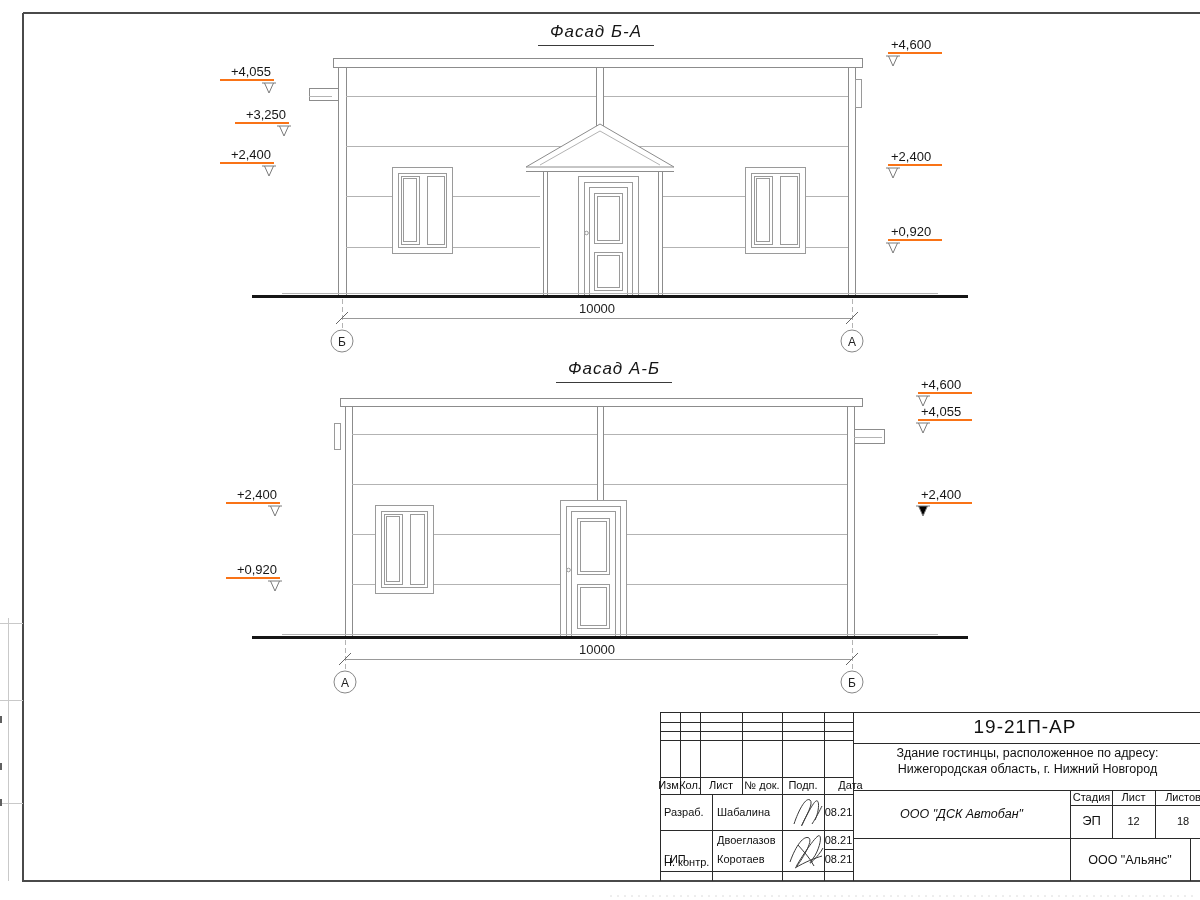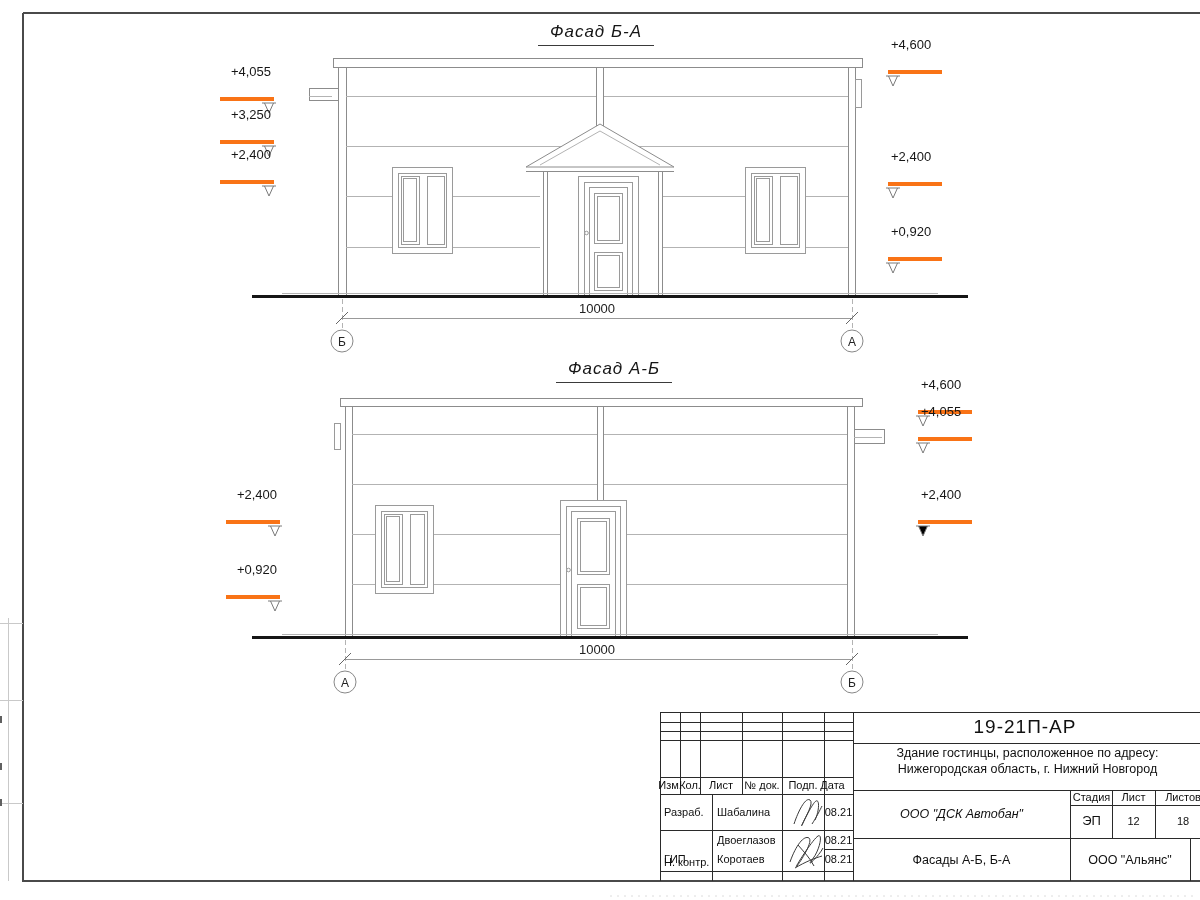--- a/index.html
+++ b/index.html
@@ -8,21 +8,21 @@
          font-family:"Liberation Sans", sans-serif; color:#1a1a1a; }
   #canvas { position:relative; width:1200px; height:900px; background:#fff; }
   svg.sheet { position:absolute; left:0; top:0; }
   svg text { font-family:"Liberation Sans", sans-serif; fill:#222; }
 
   .facade-title { position:absolute; font-style:italic; font-size:17px;
     letter-spacing:1px; text-align:center; color:#161616;
     border-bottom:1.5px solid #3a3a3a; padding-bottom:3px; }
 
   .elev { position:absolute; width:54px; font-size:13px; color:#161616; }
-  .elev .lbl { display:block; border-bottom:4px solid #f97316; padding-bottom:18px; }
+  .elev .lbl { display:block; border-bottom:2px solid #f97316; padding-bottom:0; }
   .elev.ar .lbl { text-align:right; padding-right:3px; }
   .elev.al .lbl { text-align:left;  padding-left:3px; }
   .elev svg { position:absolute; top:100%; margin-top:1px; }
   .elev.ar svg { right:-3px; }
   .elev.al svg { left:-3px; }
 
   .tb { position:absolute; font-size:11px; color:#101010; display:flex;
         align-items:center; justify-content:center; text-align:left; line-height:1.3; }
   .tb-l { justify-content:flex-start; text-align:right; padding-left:3px; }
   .it { font-style:italic; }
@@ -230,21 +230,21 @@
 
   <div class="facade-title" style="left:538px; top:22px; width:116px">Фасад Б-А</div>
   <div class="facade-title" style="left:556px; top:359px; width:116px">Фасад А-Б</div>
 
   <div class="elev ar" style="left:220px; top:64px">
     <span class="lbl">+4,055</span>
     <svg width="16" height="12" viewBox="0 0 16 12">
         <path d="M1 1 H15 M3.5 1 L8 11 L12.5 1" stroke="#7a7a7a" fill="none"></path>
       </svg>
   </div>
-  <div class="elev ar" style="left:220px; top:107px">
+  <div class="elev ar" style="left:235px; top:107px">
     <span class="lbl">+3,250</span>
     <svg width="16" height="12" viewBox="0 0 16 12">
         <path d="M1 1 H15 M3.5 1 L8 11 L12.5 1" stroke="#7a7a7a" fill="none"></path>
       </svg>
   </div>
   <div class="elev ar" style="left:220px; top:147px">
     <span class="lbl">+2,400</span>
     <svg width="16" height="12" viewBox="0 0 16 12">
         <path d="M1 1 H15 M3.5 1 L8 11 L12.5 1" stroke="#7a7a7a" fill="none"></path>
       </svg>
@@ -303,21 +303,21 @@
 
   <div class="tb code" style="left:855px; top:713px; width:340px; height:29px">19-21П-АР</div>
   <div class="tb f12" style="left:855px; top:745px; width:345px; height:16px">Здание гостинцы, расположенное по адресу:</div>
   <div class="tb f12" style="left:855px; top:761px; width:345px; height:16px">Нижегородская область, г. Нижний Новгород</div>
 
   <div class="tb" style="left:660px; top:777px; width:20px; height:17px">Изм.</div>
   <div class="tb" style="left:680px; top:777px; width:20px; height:17px">Кол.</div>
   <div class="tb" style="left:700px; top:777px; width:42px; height:17px">Лист</div>
   <div class="tb" style="left:742px; top:777px; width:40px; height:17px">№ док.</div>
   <div class="tb" style="left:782px; top:777px; width:42px; height:17px">Подп.</div>
-  <div class="tb" style="left:818px; top:777px; width:29px; height:17px">Дата</div>
+  <div class="tb" style="left:836px; top:777px; width:29px; height:17px">Дата</div>
 
   <div class="tb tb-l" style="left:661px; top:796px; width:50px; height:32px">Разраб.</div>
   <div class="tb tb-l" style="left:714px; top:796px; width:67px; height:32px">Шабалина</div>
   <div class="tb" style="left:824px; top:796px; width:29px; height:32px">08.21</div>
 
   <div class="tb tb-l" style="left:661px; top:853px; width:50px; height:19px">Н. контр.</div>
   <div class="tb tb-l" style="left:714px; top:831px; width:67px; height:19px">Двоеглазов</div>
   <div class="tb" style="left:824px; top:831px; width:29px; height:18px">08.21</div>
 
   <div class="tb tb-l" style="left:661px; top:849px; width:50px; height:21px">ГИП</div>
@@ -327,16 +327,15 @@
   <div class="tb f12 it" style="left:855px; top:791px; width:213px; height:46px">ООО "ДСК Автобан"</div>
 
   <div class="tb" style="left:1071px; top:790px; width:41px; height:15px">Стадия</div>
   <div class="tb" style="left:1112px; top:790px; width:43px; height:15px">Лист</div>
   <div class="tb" style="left:1155px; top:790px; width:56px; height:15px">Листов</div>
 
   <div class="tb f13" style="left:1071px; top:805px; width:41px; height:33px">ЭП</div>
   <div class="tb" style="left:1112px; top:805px; width:43px; height:33px">12</div>
   <div class="tb" style="left:1155px; top:805px; width:56px; height:33px">18</div>
 
-  <div class="tb f12" style="left:855px; top:839px; width:213px; height:42px">Фасады А-Б, Б-А</div>
   <div class="tb f12" style="left:1072px; top:839px; width:116px; height:42px">ООО "Альянс"</div>
 
 </div>
 
 </body></html>

